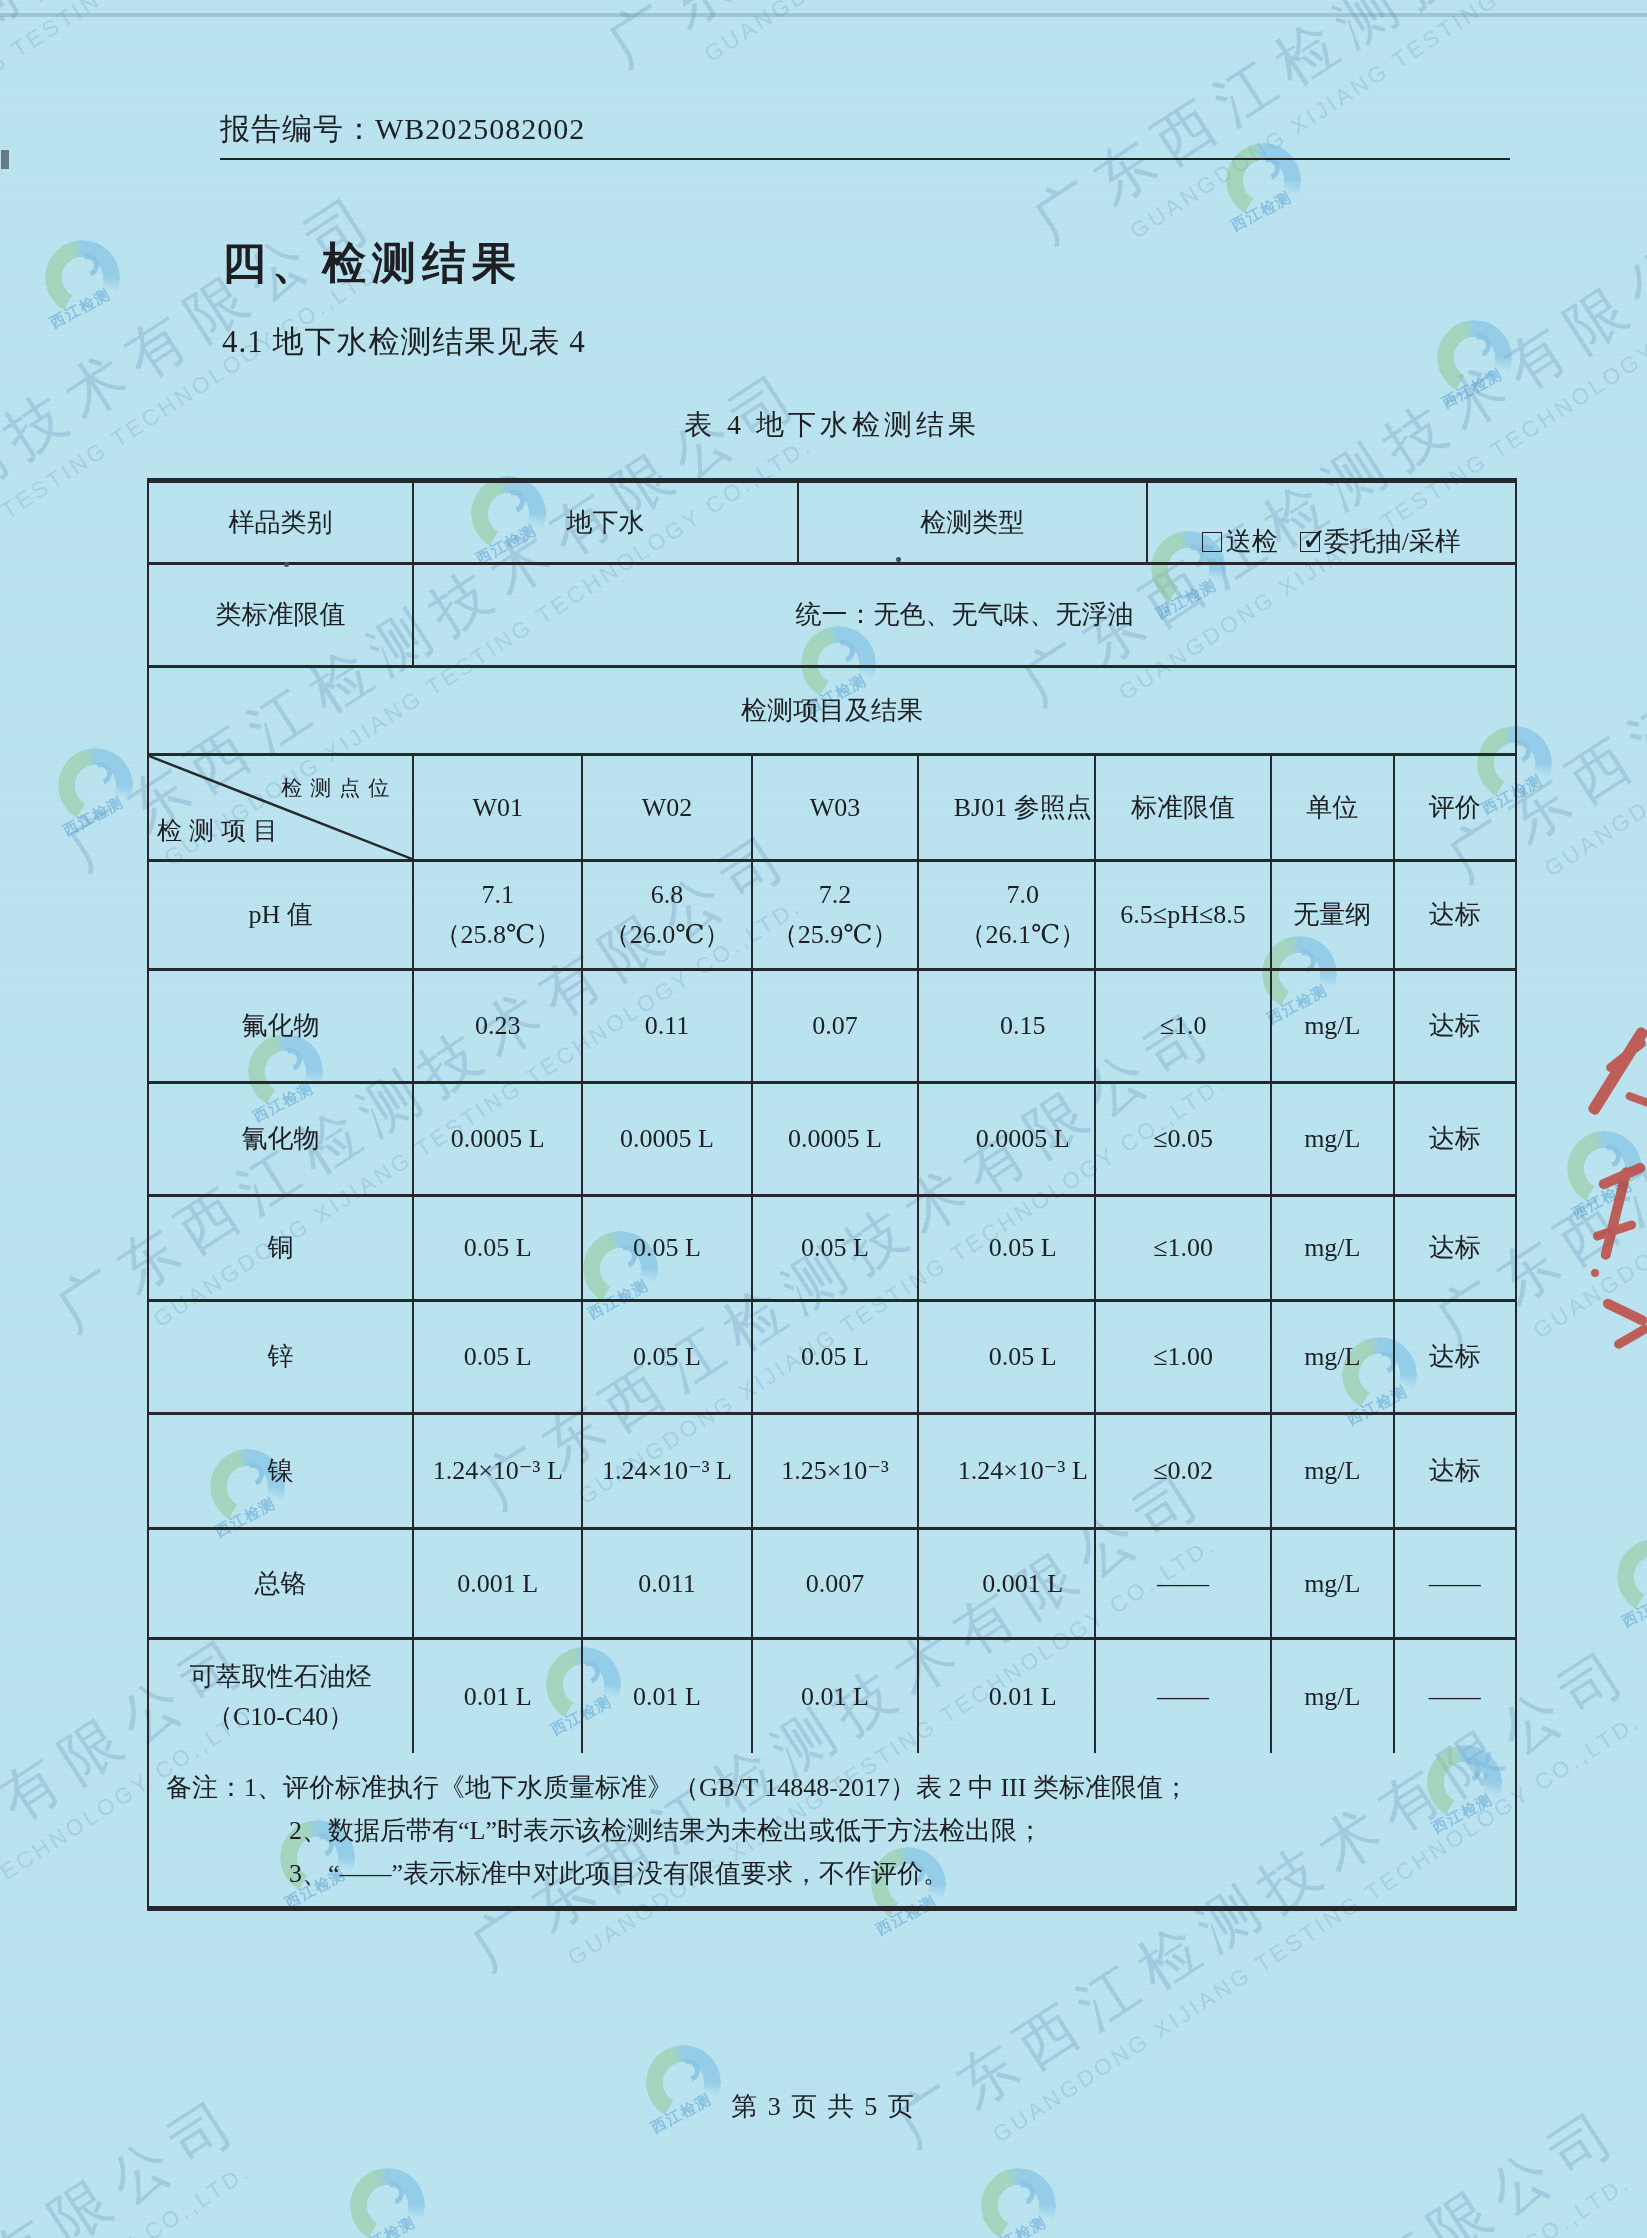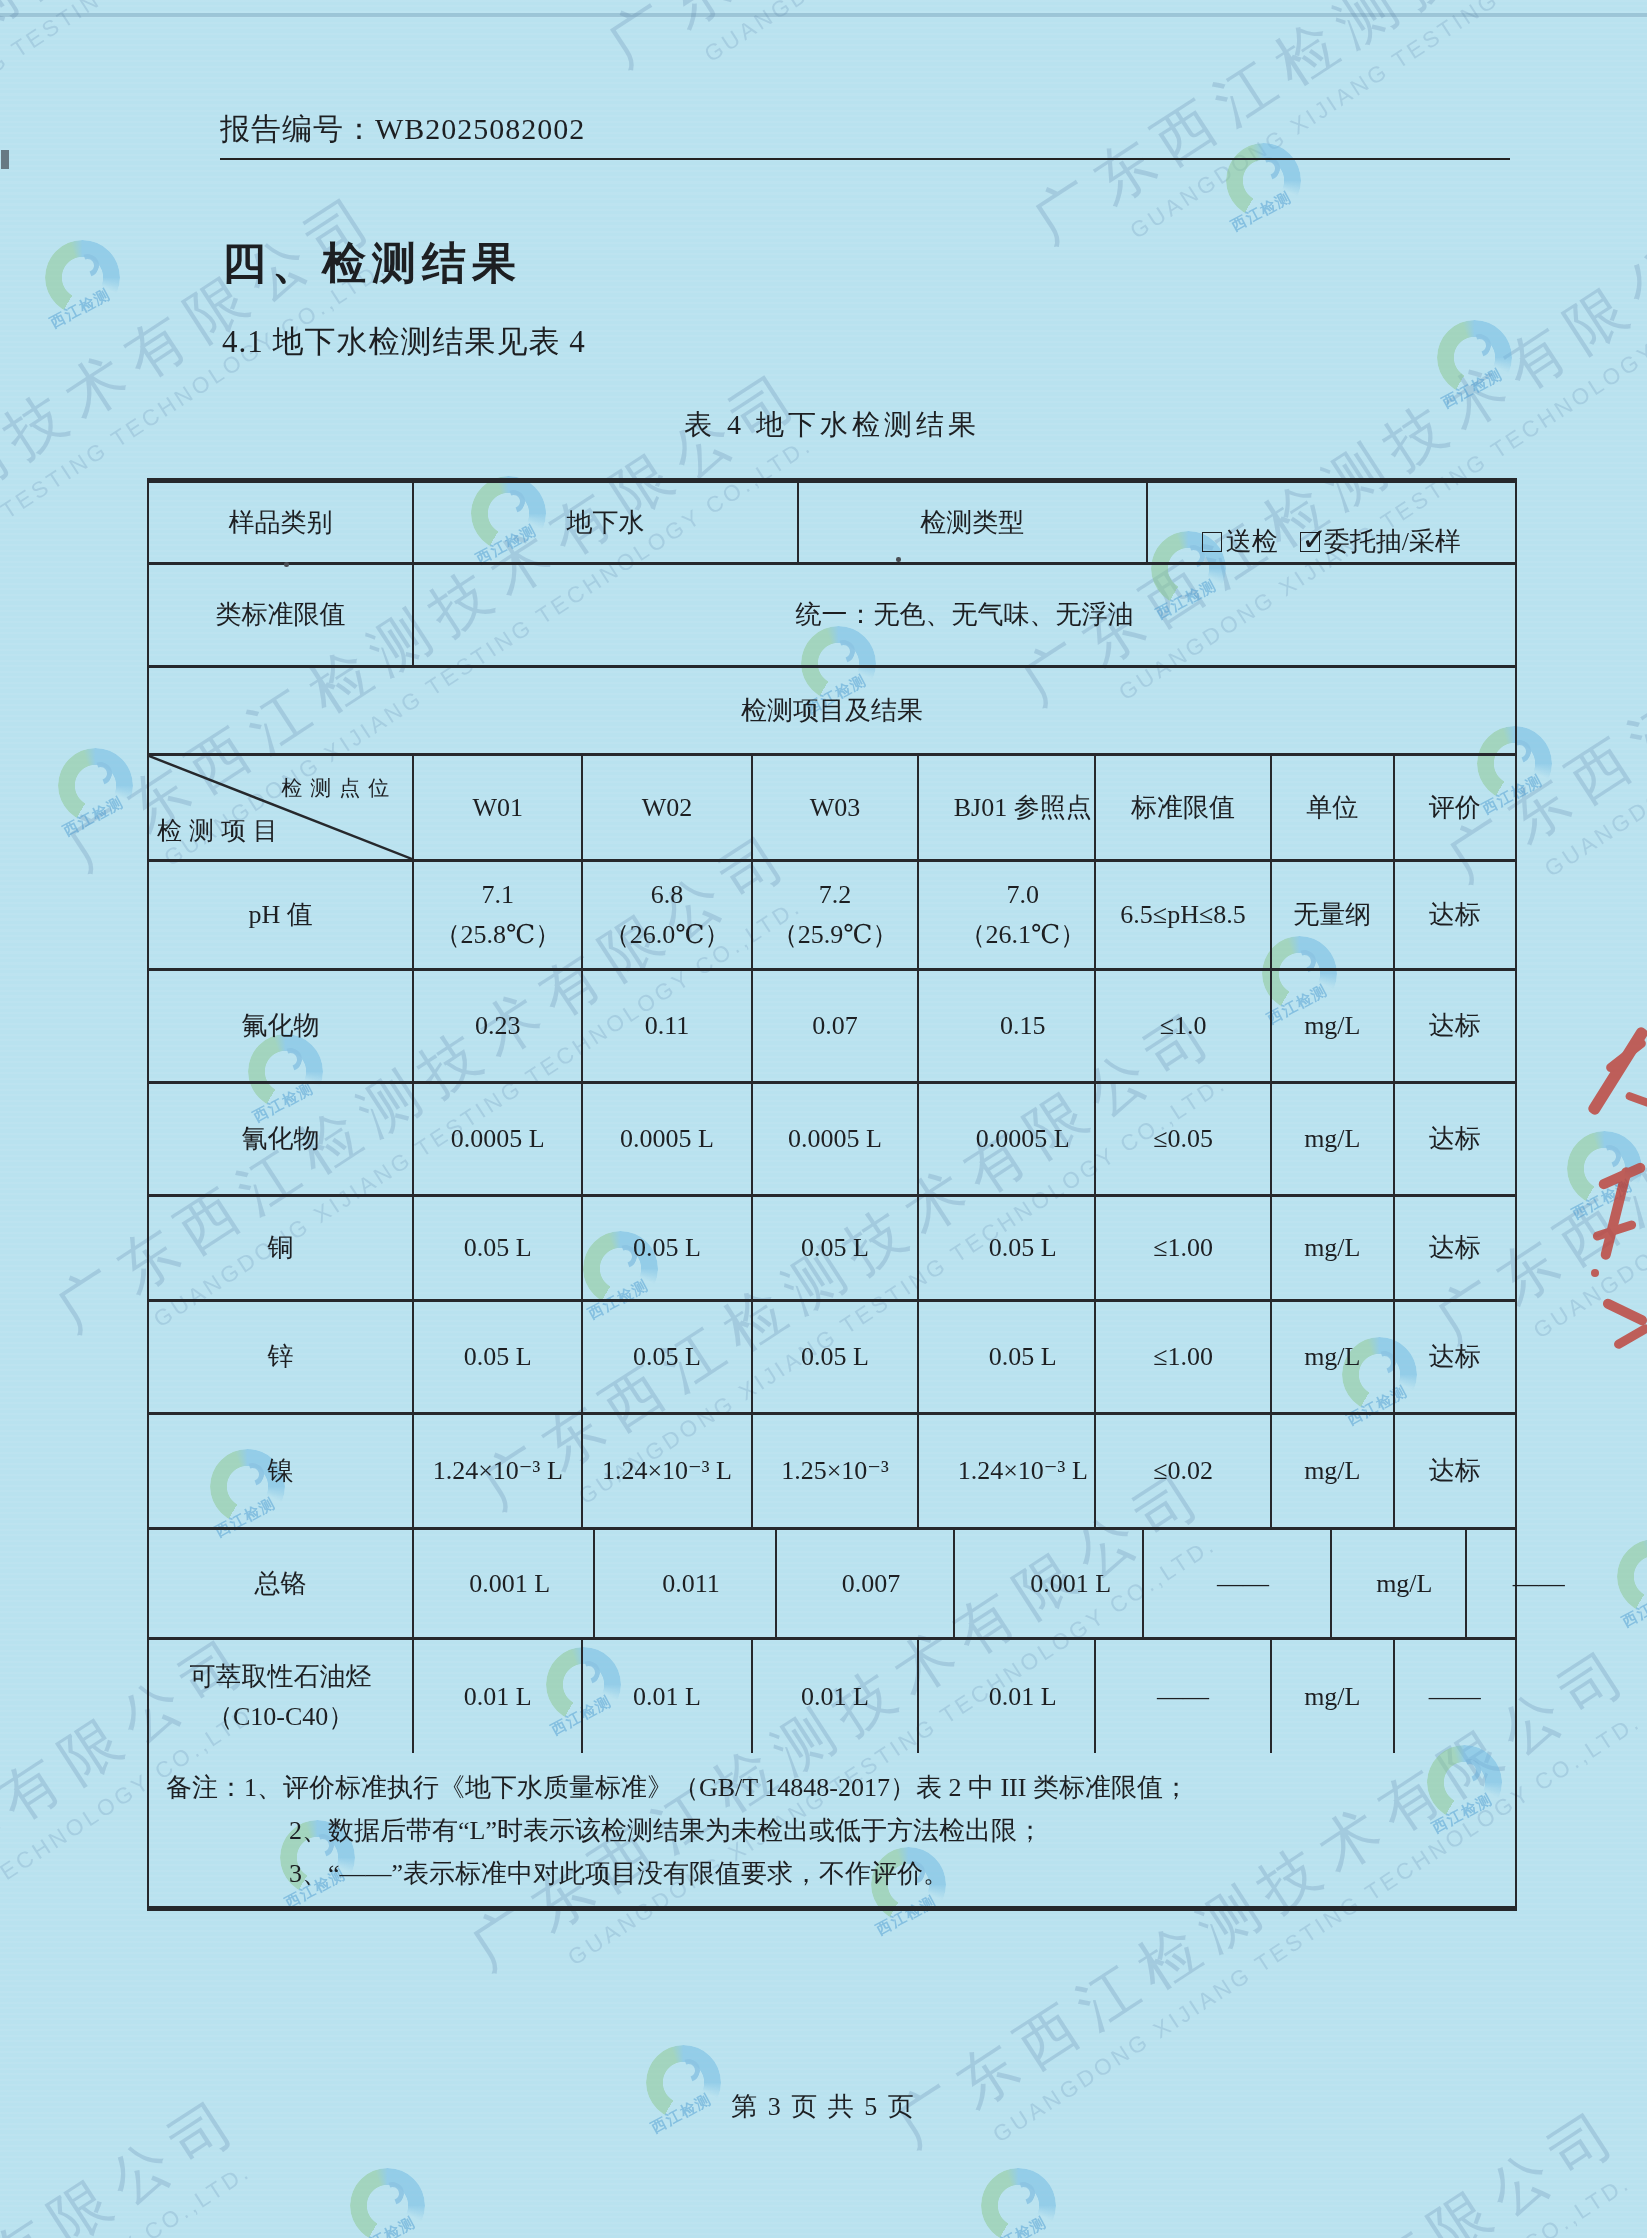--- a/index.html
+++ b/index.html
@@ -271,21 +271,21 @@
         <div class="trow" style="height: 115px;">
     <div class="tcell c-item">镍</div>
     <div class="tcell c-w">1.24×10⁻³ L</div>
     <div class="tcell c-w">1.24×10⁻³ L</div>
     <div class="tcell c-w3">1.25×10⁻³</div>
     <div class="tcell c-bj">1.24×10⁻³ L</div>
     <div class="tcell c-lim">≤0.02</div>
     <div class="tcell c-unit">mg/L</div>
     <div class="tcell c-eval">达标</div>
   </div>
-        <div class="trow" style="height: 110px; gap: 12px;">
+        <div class="trow" style="height: 110px;">
     <div class="tcell c-item">总铬</div>
     <div class="tcell c-w">0.001 L</div>
     <div class="tcell c-w">0.011</div>
     <div class="tcell c-w3">0.007</div>
     <div class="tcell c-bj">0.001 L</div>
     <div class="tcell c-lim">——</div>
     <div class="tcell c-unit">mg/L</div>
     <div class="tcell c-eval">——</div>
   </div>
         <div class="trow" style="height: 113px;">

